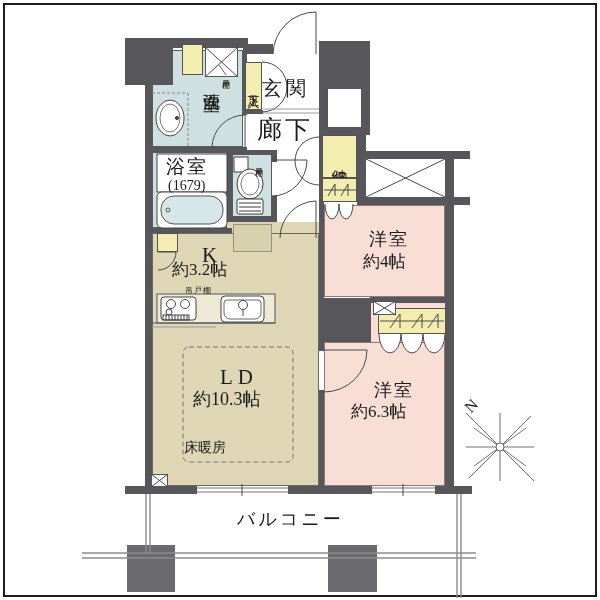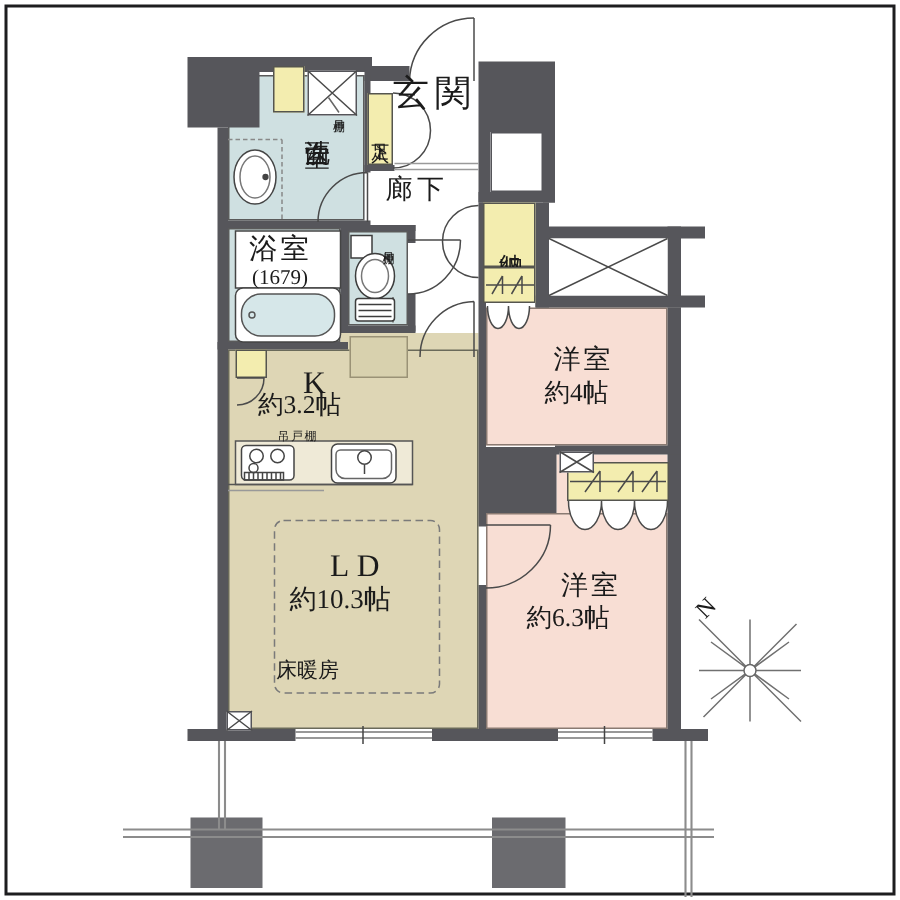--- a/index.html
+++ b/index.html
@@ -181,31 +181,32 @@
       <path d="M82,553 H476 M82,558 H476"></path>
       <path d="M146,494 V553 M150,494 V553 M457,494 V598 M461,494 V598"></path>
     </g>
 
     <g stroke="#707070" stroke-width="1" fill="none">
       <path d="M466,413 L534,481 M531,416 L469,478 M500,413 V481 M466,447 H534 M474,428 L526,466 M526,428 L474,466"></path>
       <circle cx="500" cy="447" r="4" fill="#fff" stroke="#666"></circle>
     </g>
   </svg>
 
-  <div class="lbl" style="left:262px;top:51px;font-size:24px;letter-spacing:4px">玄関</div>
-  <div class="lbl" style="left:257px;top:117px;font-size:18px;letter-spacing:3px">廊下</div>
+  <div class="lbl" style="left:262px;top:78px;font-size:20px;letter-spacing:4px">玄関</div>
+  <div class="lbl" style="left:257px;top:117px;font-size:25px;letter-spacing:3px">廊下</div>
   <div class="vlbl" style="left:203px;top:80px;font-size:17px;letter-spacing:1px">洗面室</div>
   <div class="vlbl" style="left:221px;top:74px;font-size:8px">吊戸棚</div>
   <div class="vlbl" style="left:254px;top:162px;font-size:8px">吊戸棚</div>
   <div class="lbl" style="left:185px;top:287px;font-size:8px;letter-spacing:1px">吊戸棚</div>
   <div class="lbl" style="left:166px;top:157px;font-size:19px;letter-spacing:2px">浴室</div>
   <div class="lbl" style="left:168px;top:179px;font-size:14px">(1679)</div>
   <div class="lbl" style="left:202px;top:244px;font-size:21px">K</div>
   <div class="lbl" style="left:172px;top:261px;font-size:17px">約3.2帖</div>
   <div class="lbl" style="left:220px;top:366px;font-size:21px;letter-spacing:5px">LD</div>
   <div class="lbl" style="left:193px;top:390px;font-size:18px">約10.3帖</div>
   <div class="lbl" style="left:184px;top:441px;font-size:14px">床暖房</div>
   <div class="lbl" style="left:369px;top:230px;font-size:18px;letter-spacing:2px">洋室</div>
   <div class="lbl" style="left:363px;top:253px;font-size:17px">約4帖</div>
   <div class="lbl" style="left:374px;top:381px;font-size:18px;letter-spacing:2px">洋室</div>
   <div class="lbl" style="left:351px;top:403px;font-size:17px">約6.3帖</div>
+  <div class="lbl" style="left:237px;top:510px;font-size:18px;letter-spacing:3px">バルコニー</div>
   <div class="lbl lift" style="left:466px;top:398px;font-size:16px;transform:rotate(-45deg)">N</div>
 </div>
 
 </body></html>

